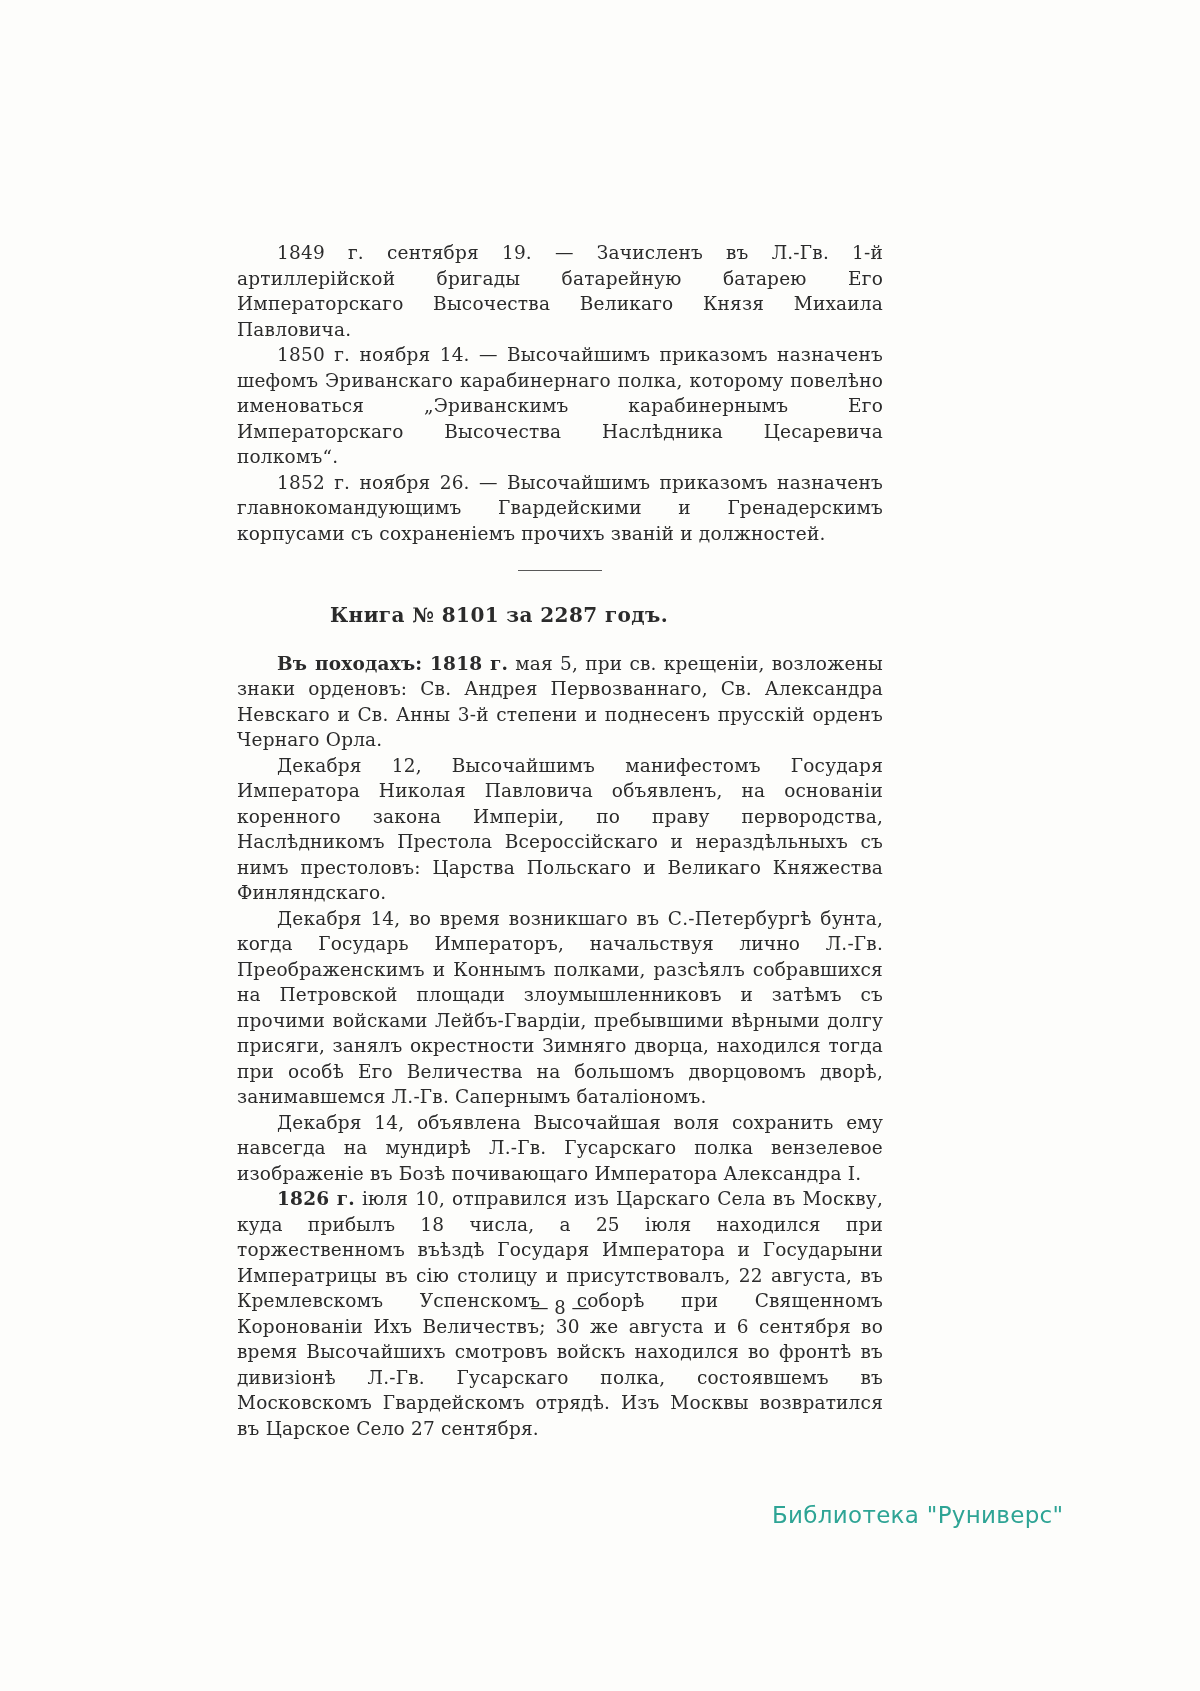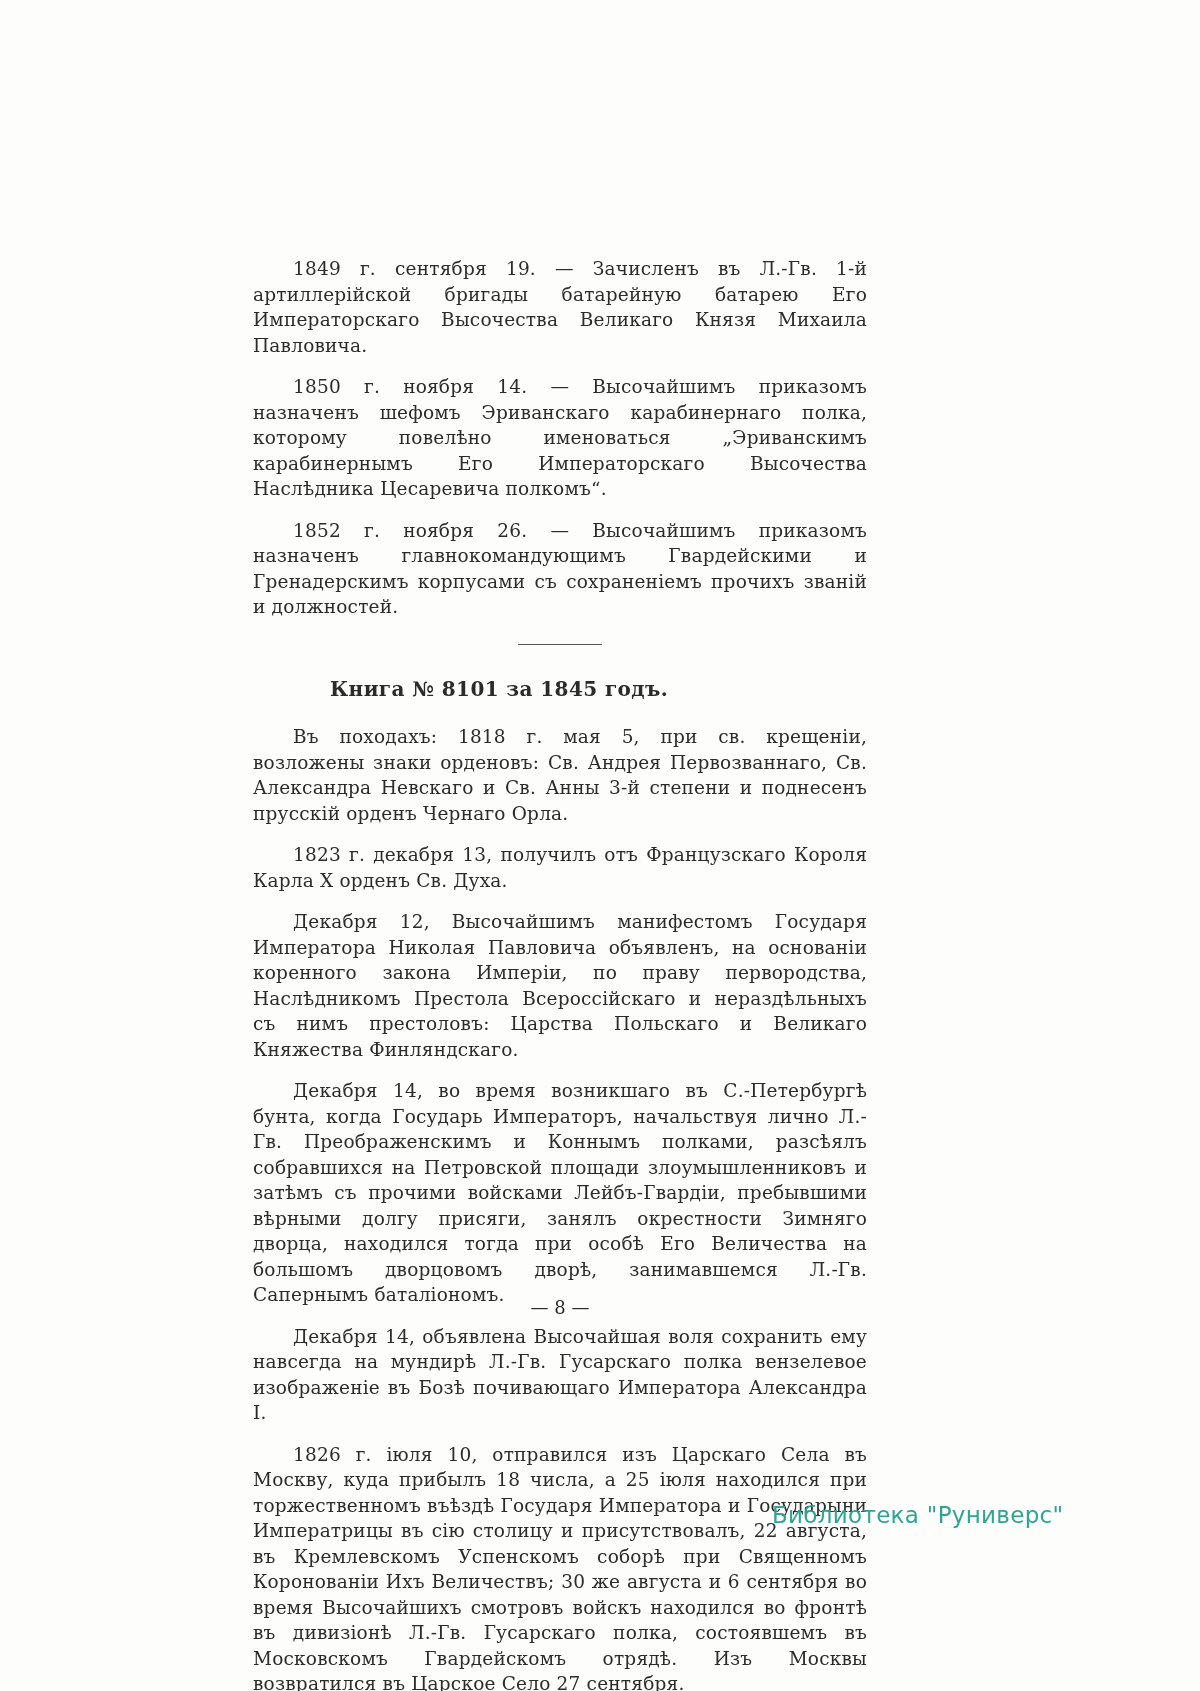--- a/index.html
+++ b/index.html
@@ -23,25 +23,25 @@
     position: absolute;
     left: 237px;
     top: 240px;
     width: 646px;
     text-align: justify;
     font-size: 18.5px;
     line-height: 25.5px;
     letter-spacing: 0.2px;
   }
   .para {
-    margin: 16px;
+    margin: 0;
     text-indent: 40px;
   }
   .para .lead {
-    font-weight: normal;
+    font-weight: bold;
   }
   .section-divider {
     border: none;
     border-top: 1.5px solid #585858;
     width: 84px;
     margin: 24px auto 32px auto;
   }
   .section-heading {
     font-weight: bold;
     font-size: 20px;
@@ -75,24 +75,23 @@
 <div class="scan-page">
 
   <div class="content">
 
     <p class="para"><span>1849 г. сентября 19. — Зачисленъ въ Л.-Гв. 1-й артиллерійской бригады батарейную батарею Его Императорскаго Высочества Великаго Князя Михаила Павловича.</span></p>
     <p class="para"><span>1850 г. ноября 14. — Высочайшимъ приказомъ назначенъ шефомъ Эриванскаго карабинернаго полка, которому повелѣно именоваться „Эриванскимъ карабинернымъ Его Императорскаго Высочества Наслѣдника Цесаревича полкомъ“.</span></p>
     <p class="para"><span>1852 г. ноября 26. — Высочайшимъ приказомъ назначенъ главнокомандующимъ Гвардейскими и Гренадерскимъ корпусами съ сохраненіемъ прочихъ званій и должностей.</span></p>
 
     <hr class="section-divider">
 
-    <h2 class="section-heading">Книга № 8101 за 1845 годъ.</h2>
+    <h2 class="section-heading">Книга № 8101 за 2287 годъ.</h2>
 
     <p class="para"><b class="lead">Въ походахъ: 1818 г.</b><span> мая 5, при св. крещеніи, возложены знаки орденовъ: Св. Андрея Первозваннаго, Св. Александра Невскаго и Св. Анны 3-й степени и поднесенъ прусскій орденъ Чернаго Орла.</span></p>
-    <p class="para"><b class="lead">1823 г.</b><span> декабря 13, получилъ отъ Французскаго Короля Карла X орденъ Св. Духа.</span></p>
     <p class="para"><span>Декабря 12, Высочайшимъ манифестомъ Государя Императора Николая Павловича объявленъ, на основаніи коренного закона Имперіи, по праву первородства, Наслѣдникомъ Престола Всероссійскаго и нераздѣльныхъ съ нимъ престоловъ: Царства Польскаго и Великаго Княжества Финляндскаго.</span></p>
     <p class="para"><span>Декабря 14, во время возникшаго въ С.-Петербургѣ бунта, когда Государь Императоръ, начальствуя лично Л.-Гв. Преображенскимъ и Коннымъ полками, разсѣялъ собравшихся на Петровской площади злоумышленниковъ и затѣмъ съ прочими войсками Лейбъ-Гвардіи, пребывшими вѣрными долгу присяги, занялъ окрестности Зимняго дворца, находился тогда при особѣ Его Величества на большомъ дворцовомъ дворѣ, занимавшемся Л.-Гв. Сапернымъ баталіономъ.</span></p>
     <p class="para"><span>Декабря 14, объявлена Высочайшая воля сохранить ему навсегда на мундирѣ Л.-Гв. Гусарскаго полка вензелевое изображеніе въ Бозѣ почивающаго Императора Александра I.</span></p>
     <p class="para"><b class="lead">1826 г.</b><span> іюля 10, отправился изъ Царскаго Села въ Москву, куда прибылъ 18 числа, а 25 іюля находился при торжественномъ въѣздѣ Государя Императора и Государыни Императрицы въ сію столицу и присутствовалъ, 22 августа, въ Кремлевскомъ Успенскомъ соборѣ при Священномъ Коронованіи Ихъ Величествъ; 30 же августа и 6 сентября во время Высочайшихъ смотровъ войскъ находился во фронтѣ въ дивизіонѣ Л.-Гв. Гусарскаго полка, состоявшемъ въ Московскомъ Гвардейскомъ отрядѣ. Изъ Москвы возвратился въ Царское Село 27 сентября.</span></p>
 
   </div>
 
   <div class="page-number">— 8 —</div>
 
   <div class="watermark">Библиотека "Руниверс"</div>

